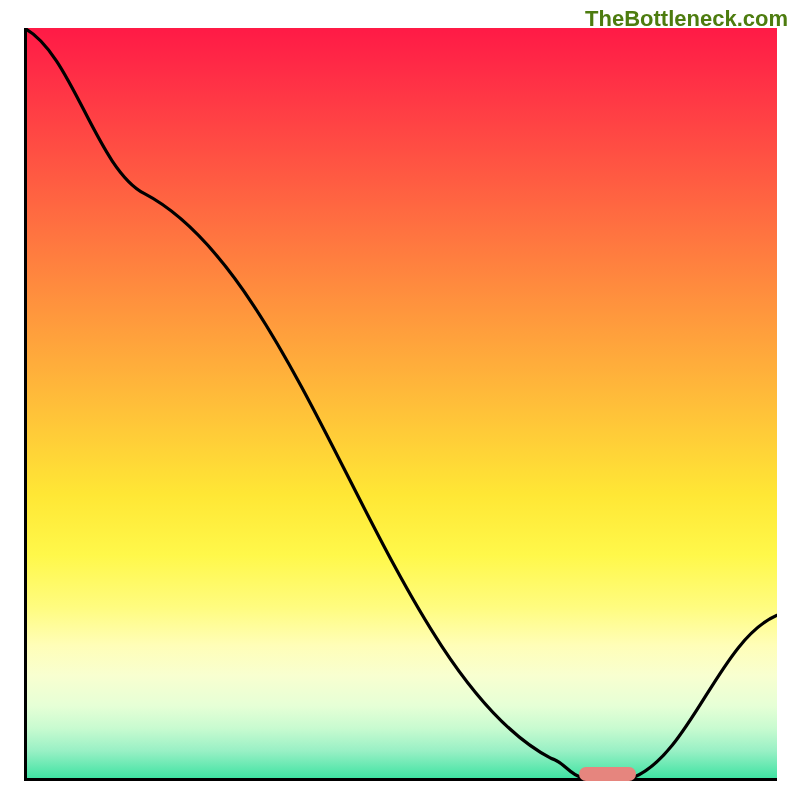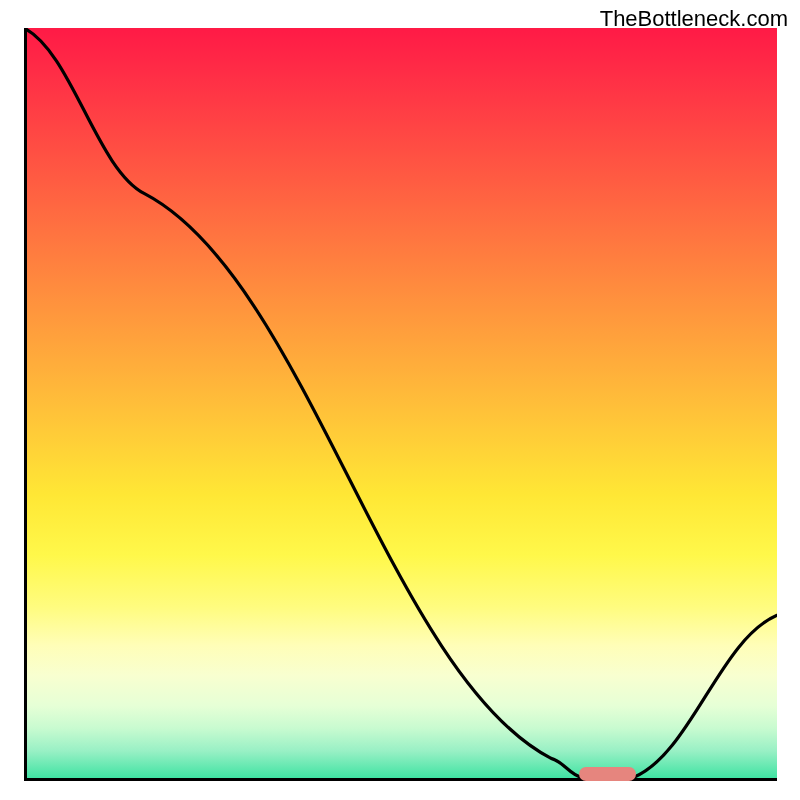--- a/index.html
+++ b/index.html
@@ -13,23 +13,23 @@
   }
   .wrap {
     position: relative;
     width: 800px;
     height: 800px;
   }
   .attribution {
     position: absolute;
     top: 6px;
     right: 12px;
-    color: #000000;
+    color: #4d7c0f;
     font-size: 22px;
-    font-weight: 400;
+    font-weight: 700;
     z-index: 5;
   }
   .plot-area {
     position: absolute;
     left: 24px;
     top: 28px;
     width: 753px;
     height: 753px;
   }
   .gradient-bg {

